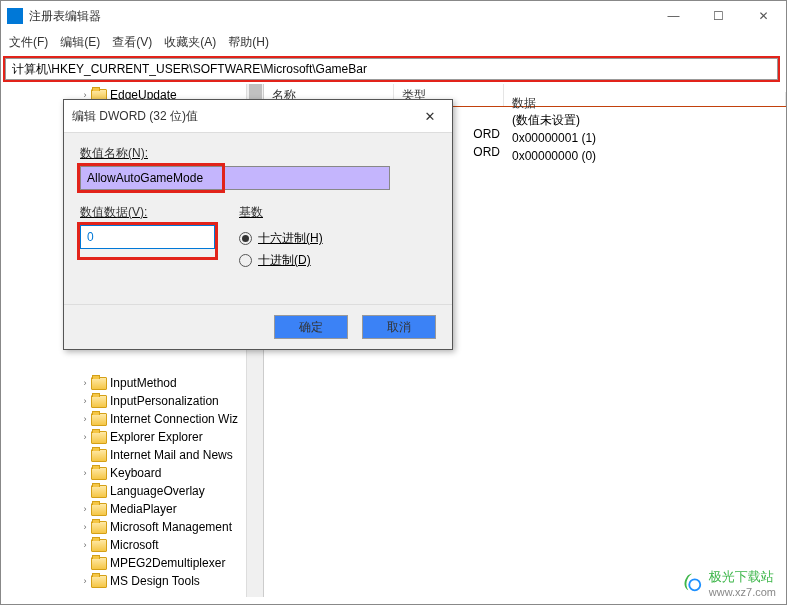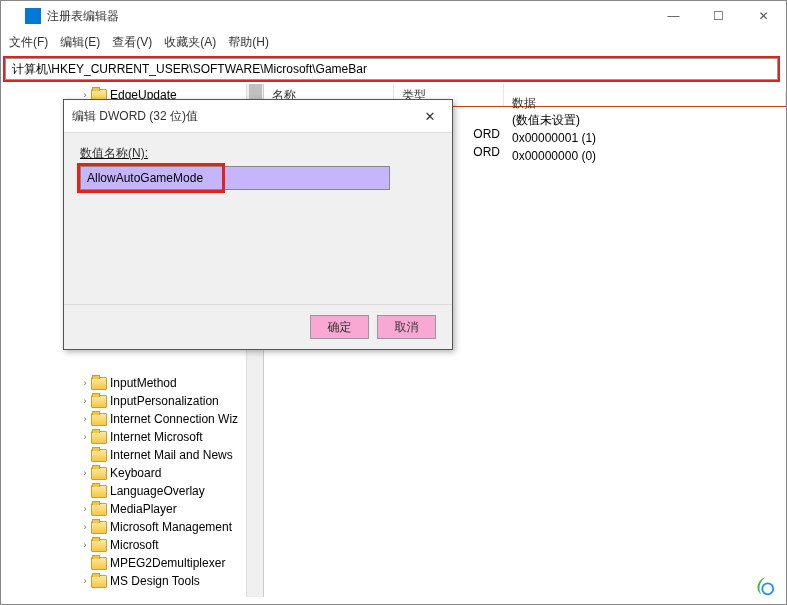--- a/index.html
+++ b/index.html
@@ -1,17 +1,17 @@
 <!DOCTYPE html>
 <html><head>
 <meta charset="utf-8">
 <style>
 * { box-sizing: border-box; margin: 0; padding: 0; font-family: "Microsoft YaHei", "Segoe UI", sans-serif; font-size: 12px; }
 body { width: 787px; height: 605px; background: #fff; position: relative; overflow: hidden; border: 1px solid #888; }
-.titlebar { height: 30px; display: flex; align-items: center; padding-left: 24px; background: #fff; }
+.titlebar { height: 30px; display: flex; align-items: center; padding-left: 6px; background: #fff; }
 .titlebar-icon { width: 16px; height: 16px; background: #0078d7; margin-right: 6px; display: inline-block; }
 .titlebar-text { flex: 1; color: #333; }
 .win-controls { display: flex; }
 .win-btn { width: 45px; height: 30px; display: flex; align-items: center; justify-content: center; color: #555; }
 .menubar { height: 22px; display: flex; padding-left: 8px; gap: 12px; align-items: center; color: #333; }
 .menubar span { cursor: default; }
 .address-wrap { border: 2px solid #e2231a; margin: 3px 6px 2px 2px; }
 .address { height: 22px; border: 1px solid #999; padding: 2px 6px; background: #fff; display: flex; }
 .content { display: flex; height: calc(100% - 90px); }
 .tree-panel { width: 263px; border-right: 1px solid #ccc; overflow: hidden; position: relative; }
@@ -38,21 +38,21 @@
 .field-label { color: #333; margin-bottom: 4px; }
 .text-input { width: 310px; height: 24px; border: 1px solid #888; padding: 2px 6px; background: #c4b5fd; }
 .row2 { display: flex; margin-top: 14px; gap: 24px; }
 .val-col { }
 .radio-group { }
 .grp-label { margin-bottom: 6px; color: #333; }
 .radio-row { display: flex; align-items: center; height: 22px; }
 .radio { width: 13px; height: 13px; border: 1px solid #555; border-radius: 50%; margin-right: 6px; display: inline-flex; align-items: center; justify-content: center; }
 .radio.checked::after { content: ""; width: 7px; height: 7px; background: #333; border-radius: 50%; }
 .dlg-buttons { display: flex; justify-content: flex-end; gap: 8px; padding: 10px 16px; border-top: 1px solid #ddd; position: absolute; bottom: 0; left: 0; right: 0; background: #f0f0f0; }
-.btn { width: 59px; height: 24px; border: 1px solid #999; background: #f9a8d4; display: flex; align-items: center; justify-content: center; color: #333; }
+.btn { width: 74px; height: 24px; border: 1px solid #999; background: #3b82f6; display: flex; align-items: center; justify-content: center; color: #333; margin-left: 6px; }
 .watermark { position: absolute; right: 10px; bottom: 6px; display: flex; align-items: center; gap: 6px; }
 .wmtxt { font-size: 13px; color: #3eb64a; }
 .wmurl { font-size: 11px; color: #888; }
 .wmicon { width: 22px; height: 22px; }
 .value-input { width: 135px; height: 24px; border: 1px solid #0078d7; background: #fff; padding: 2px 6px; color: #0078d7; }
 .hl-name { position: absolute; border: 3px solid #e2231a; pointer-events: none; }
 </style>
 </head>
 <body>
 
@@ -100,21 +100,21 @@
           <span>InputPersonalization</span>
         </div>
       <div class="node">
           <span class="expander">›</span>
           <span class="folder"></span>
           <span>Internet Connection Wiz</span>
         </div>
       <div class="node">
           <span class="expander">›</span>
           <span class="folder"></span>
-          <span>Internet Microsoft</span>
+          <span>Explorer Explorer</span>
         </div>
       <div class="node">
           <span class="expander"> </span>
           <span class="folder"></span>
           <span>Internet Mail and News</span>
         </div>
       <div class="node">
           <span class="expander">›</span>
           <span class="folder"></span>
           <span>Keyboard</span>
@@ -183,25 +183,49 @@
   <div class="dlg-title">
     <span class="dlg-title-text">编辑 DWORD (32 位)值</span>
     <span class="dlg-close">✕</span>
   </div>
   <div class="dlg-body">
     <div class="field-label">数值名称(N):</div>
     <div style="position:relative">
       <input class="text-input" readonly="" value="AllowAutoGameMode" style="">
       <div class="hl-name" style="left:-3px;top:-3px;width:148px;height:30px"></div>
     </div>
+    <div class="row2">
+      <div class="val-col">
+        <div class="field-label">数值数据(V):</div>
+        <div style="position:relative">
+          <input class="value-input" value="0" style="">
+          <div class="hl-name" style="left:-3px;top:-3px;width:141px;height:38px"></div>
+        </div>
+      </div>
+      <div class="radio-group">
+        <div class="grp-label">基数</div>
+        <div class="radio-row">
+          <span class="radio checked"></span>
+          <span>十六进制(H)</span>
+        </div>
+        <div class="radio-row">
+          <span class="radio"></span>
+          <span>十进制(D)</span>
+        </div>
+      </div>
+    </div>
   </div>
   <div class="dlg-buttons">
     <div class="btn">确定</div>
     <div class="btn">取消</div>
   </div>
 </div>
 
 <div class="watermark">
   <svg class="wmicon" viewBox="0 0 24 24">
       <path d="M12 2 C6 6 4 14 8 20 C4 18 2 12 6 6 C8 2 12 2 12 2 Z" fill="#3eb64a"></path>
       <circle cx="15" cy="14" r="6" fill="none" stroke="#1e90ff" stroke-width="2"></circle>
     </svg>
+  <div>
+    <div class="wmtxt">极光下载站</div>
+    <div class="wmurl">www.xz7.com</div>
+  </div>
 </div>
 
 </body></html>

